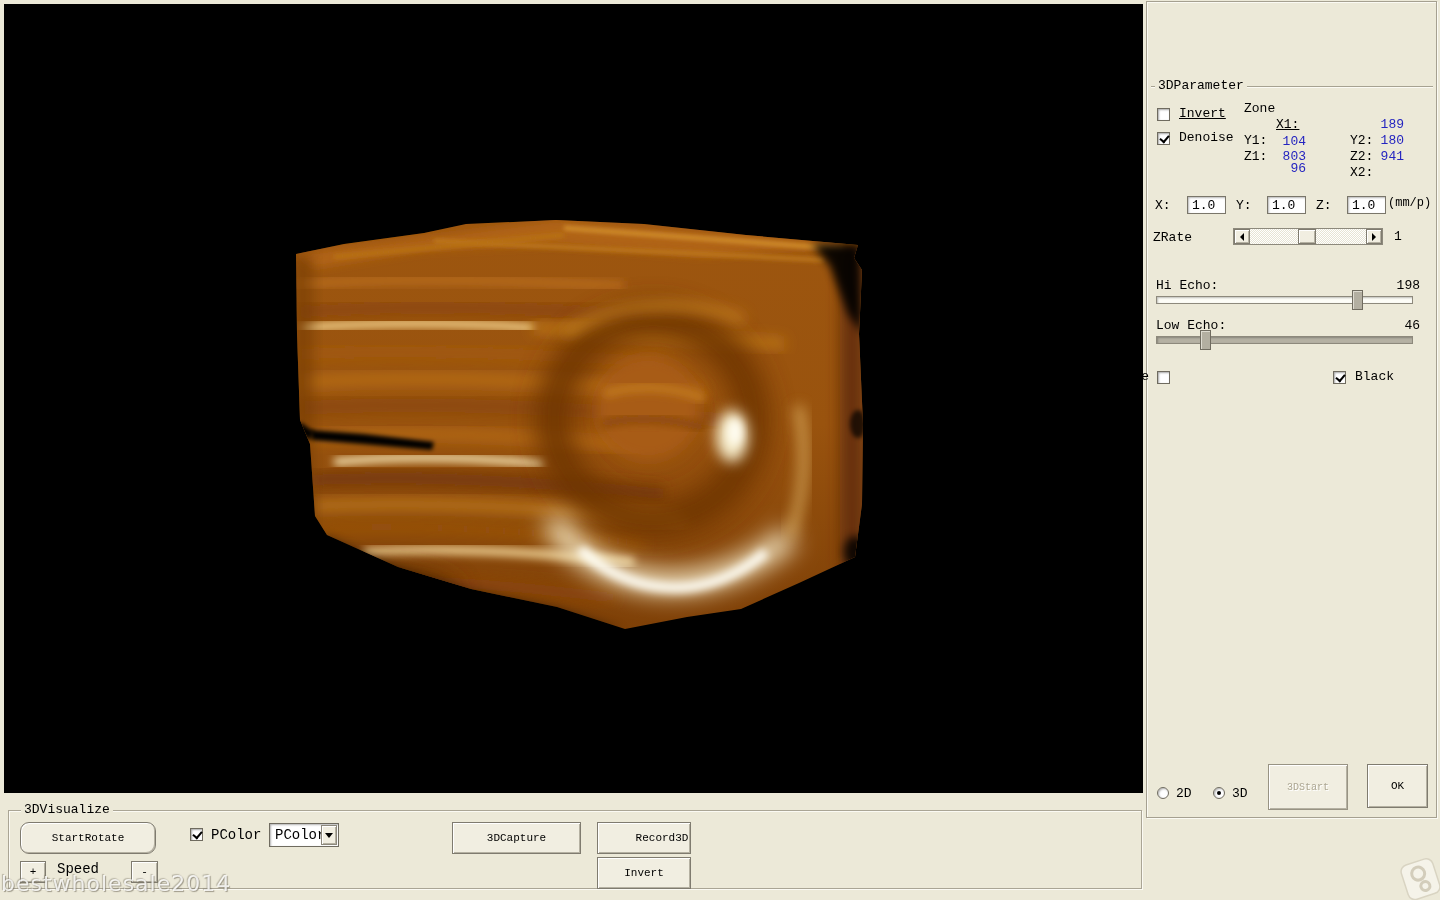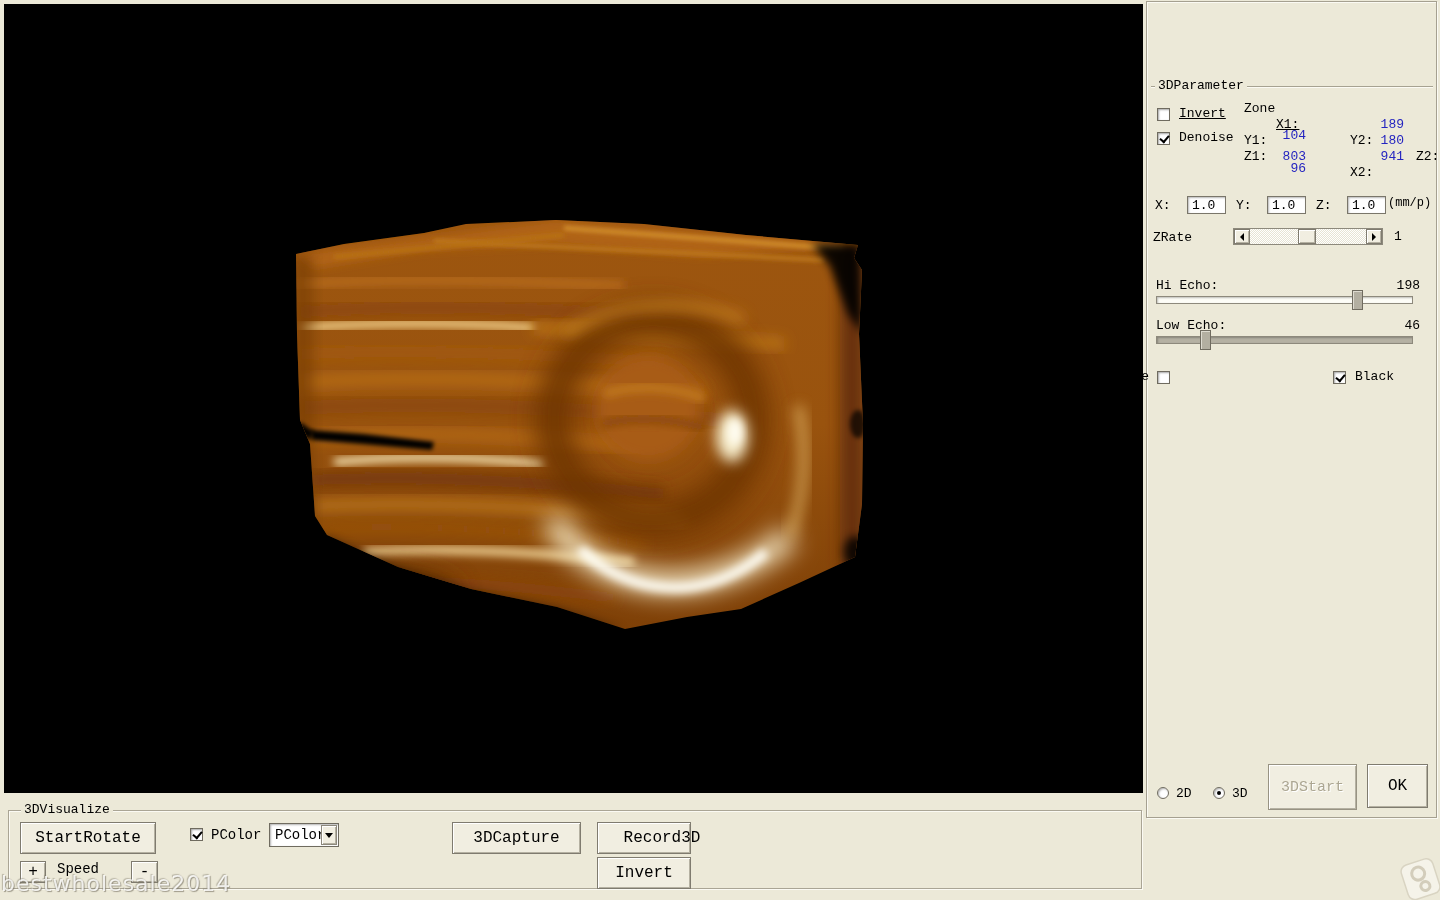--- a/index.html
+++ b/index.html
@@ -40,21 +40,21 @@
   }
 
   
   .btn {
     position:absolute;
     background:#f1eee1;
     border:1px solid #7f7b6f;
     box-shadow: inset 1px 1px 0 #ffffff, inset -1px -1px 0 #b5b1a2;
     display:flex; align-items:center; justify-content:center;
     font-family:"Liberation Mono", monospace;
-    font-size:16px; color:#000;
+    font-size:11px; color:#000;
     cursor:default; user-select:none;
   }
   .btn.disabled {
     color:#aca692;
     text-shadow:1px 1px 0 #ffffff;
     border-color:#989383;
   }
 
   
   .cb {
@@ -245,30 +245,30 @@
 <div class="abs" style="left:1151px; top:86px; width:282px; height:0; border-top:1px solid #a6a291; border-bottom:1px solid #fbfaf3;"></div>
 <div class="grouplabel" style="left:1155px; top:78px;">3DParameter</div>
 
 <span class="cb" style="left:1157px; top:108px;"></span>
 <span class="lbl" style="left:1179px; top:106px;text-decoration:underline;">Invert</span>
 <span class="cb checked" style="left:1157px; top:132px;"></span>
 <span class="lbl" style="left:1179px; top:130px;">Denoise</span>
 
 <span class="lbl" style="left:1244px; top:101px;">Zone</span>
 <span class="lbl" style="left:1276px; top:117px;text-decoration:underline;">X1:</span>
-<span class="lbl zoneval" style="left:1272px; top:128px; width:34px;">104</span>
+<span class="lbl zoneval" style="left:1272px; top:134px; width:34px;">104</span>
 <span class="lbl" style="left:1350px; top:117px;margin-top:48px;">X2:</span>
 <span class="lbl zoneval" style="left:1370px; top:117px; width:34px;">189</span>
 <span class="lbl" style="left:1244px; top:133px;">Y1:</span>
 <span class="lbl zoneval" style="left:1272px; top:133px; width:34px;margin-top:28px;">96</span>
 <span class="lbl" style="left:1350px; top:133px;">Y2:</span>
 <span class="lbl zoneval" style="left:1370px; top:133px; width:34px;">180</span>
 <span class="lbl" style="left:1244px; top:149px;">Z1:</span>
 <span class="lbl zoneval" style="left:1272px; top:149px; width:34px;">803</span>
-<span class="lbl" style="left:1416px; top:149px;text-align:right;">Z2:</span>
+<span class="lbl" style="left:1350px; top:149px;text-align:right;">Z2:</span>
 <span class="lbl zoneval" style="left:1370px; top:149px; width:34px;">941</span>
 
 <span class="lbl" style="left:1155px; top:198px;">X:</span>
 <input class="tin" style="left: 1187px; top: 196px; width: 39px; height: 18px;" value="1.0">
 <span class="lbl" style="left:1236px; top:198px;">Y:</span>
 <input class="tin" style="left: 1267px; top: 196px; width: 39px; height: 18px;" value="1.0">
 <span class="lbl" style="left:1316px; top:198px;">Z:</span>
 <input class="tin" style="left: 1347px; top: 196px; width: 39px; height: 18px;" value="1.0">
 <span class="lbl" style="left:1388px; top:195px; font-size:12px;">(mm/p)</span>
 
@@ -296,27 +296,27 @@
 
 <span class="cb" style="left:1157px; top:371px;"></span>
 <span class="lbl" style="left:1110px; top:369px;">Shade</span>
 <span class="cb checked" style="left:1333px; top:371px;"></span>
 <span class="lbl" style="left:1355px; top:369px;">Black</span>
 
 <span class="rad" style="left:1157px; top:787px;"></span>
 <span class="lbl" style="left:1176px; top:786px;">2D</span>
 <span class="rad sel" style="left:1213px; top:787px;"></span>
 <span class="lbl" style="left:1232px; top:786px;">3D</span>
-<div class="btn disabled" style="left:1268px; top:764px; width:89px; height:46px; font-size:15px;">3DStart</div>
+<div class="btn disabled" style="left:1268px; top:764px; width:80px; height:46px; font-size:10px;">3DStart</div>
 <div class="btn" style="left:1367px; top:764px; width:61px; height:44px;">OK</div>
 
 <div class="groupbox" style="left:8px; top:810px; width:1134px; height:79px;"></div>
 <div class="grouplabel" style="left:12px; top:802px;margin-left:9px;">3DVisualize</div>
 
-<div class="btn" style="left:20px; top:822px; width:136px; height:32px;">StartRotate</div>
+<div class="btn" style="left:20px; top:822px; width:136px; height:32px;border-radius:9px;">StartRotate</div>
 
 <span class="cb checked" style="left:190px; top:828px;"></span>
 <span class="lbl" style="left:211px; top:827px; font-size:14px;">PColor</span>
 
 <div class="combo" style="left:269px; top:823px; width:70px; height:24px;">
   <span class="ctext">PColor</span>
   <span class="cbtn">
       <span class="tri-d"></span>
     </span>
 </div>

